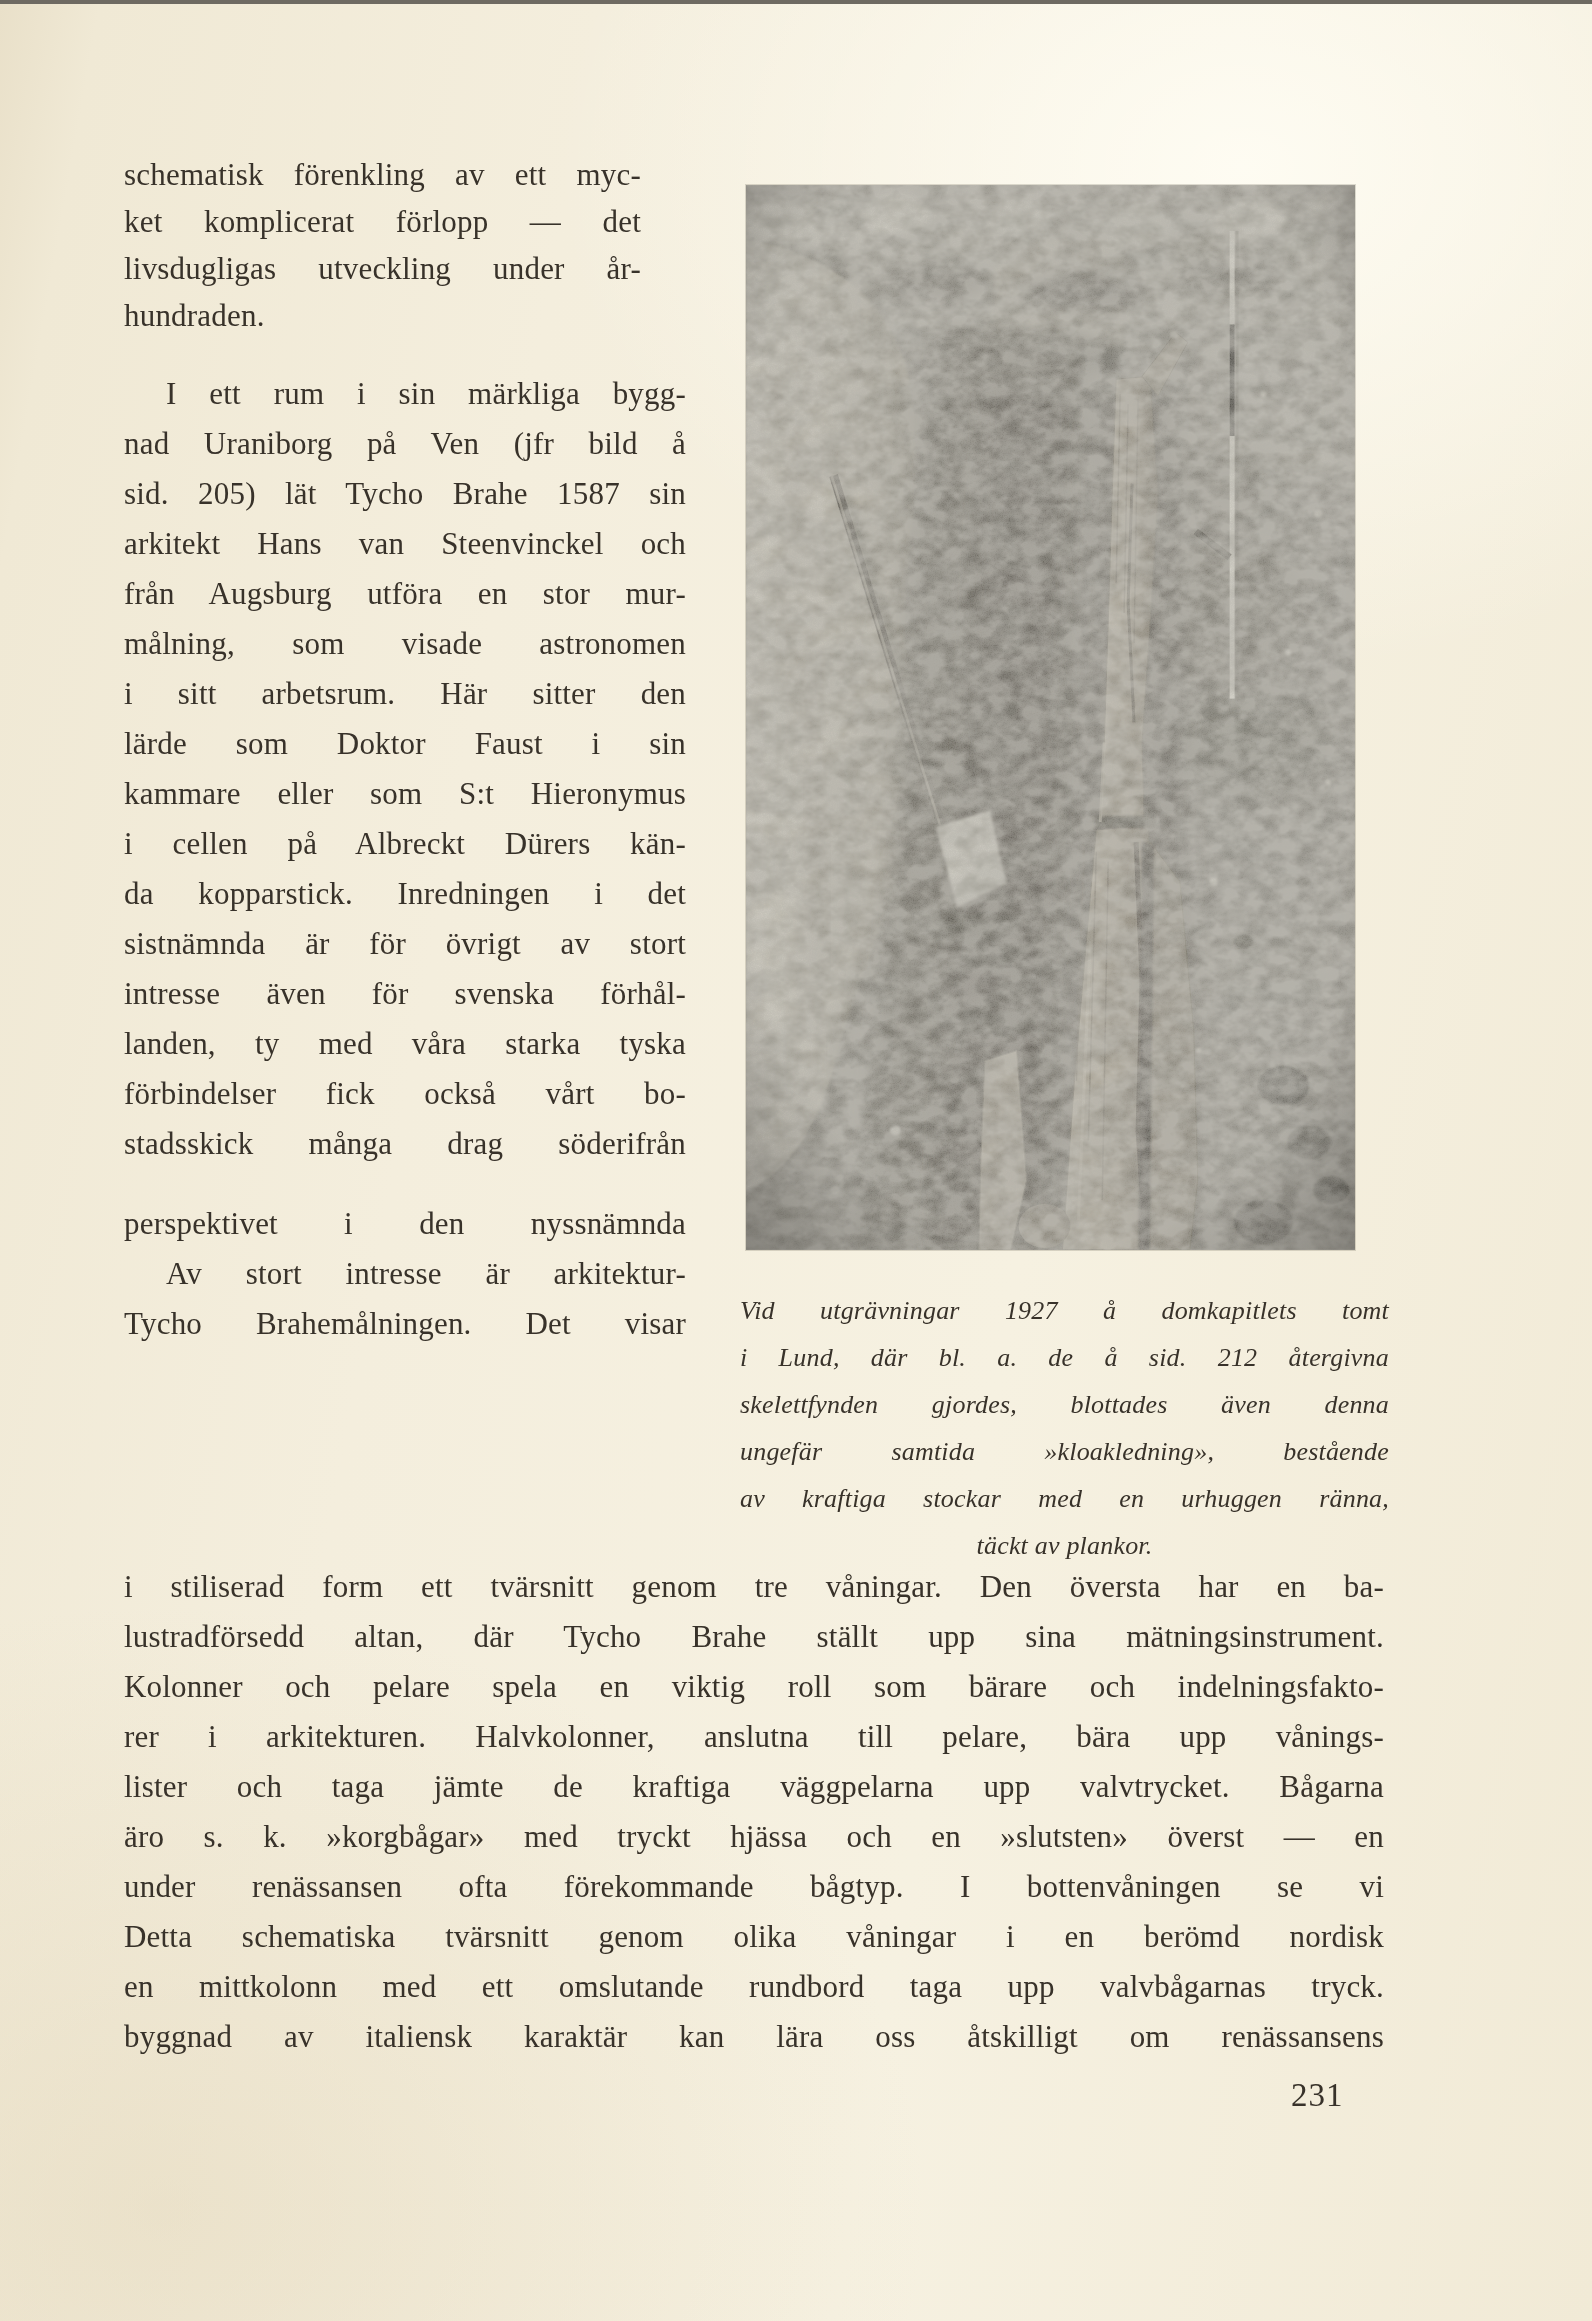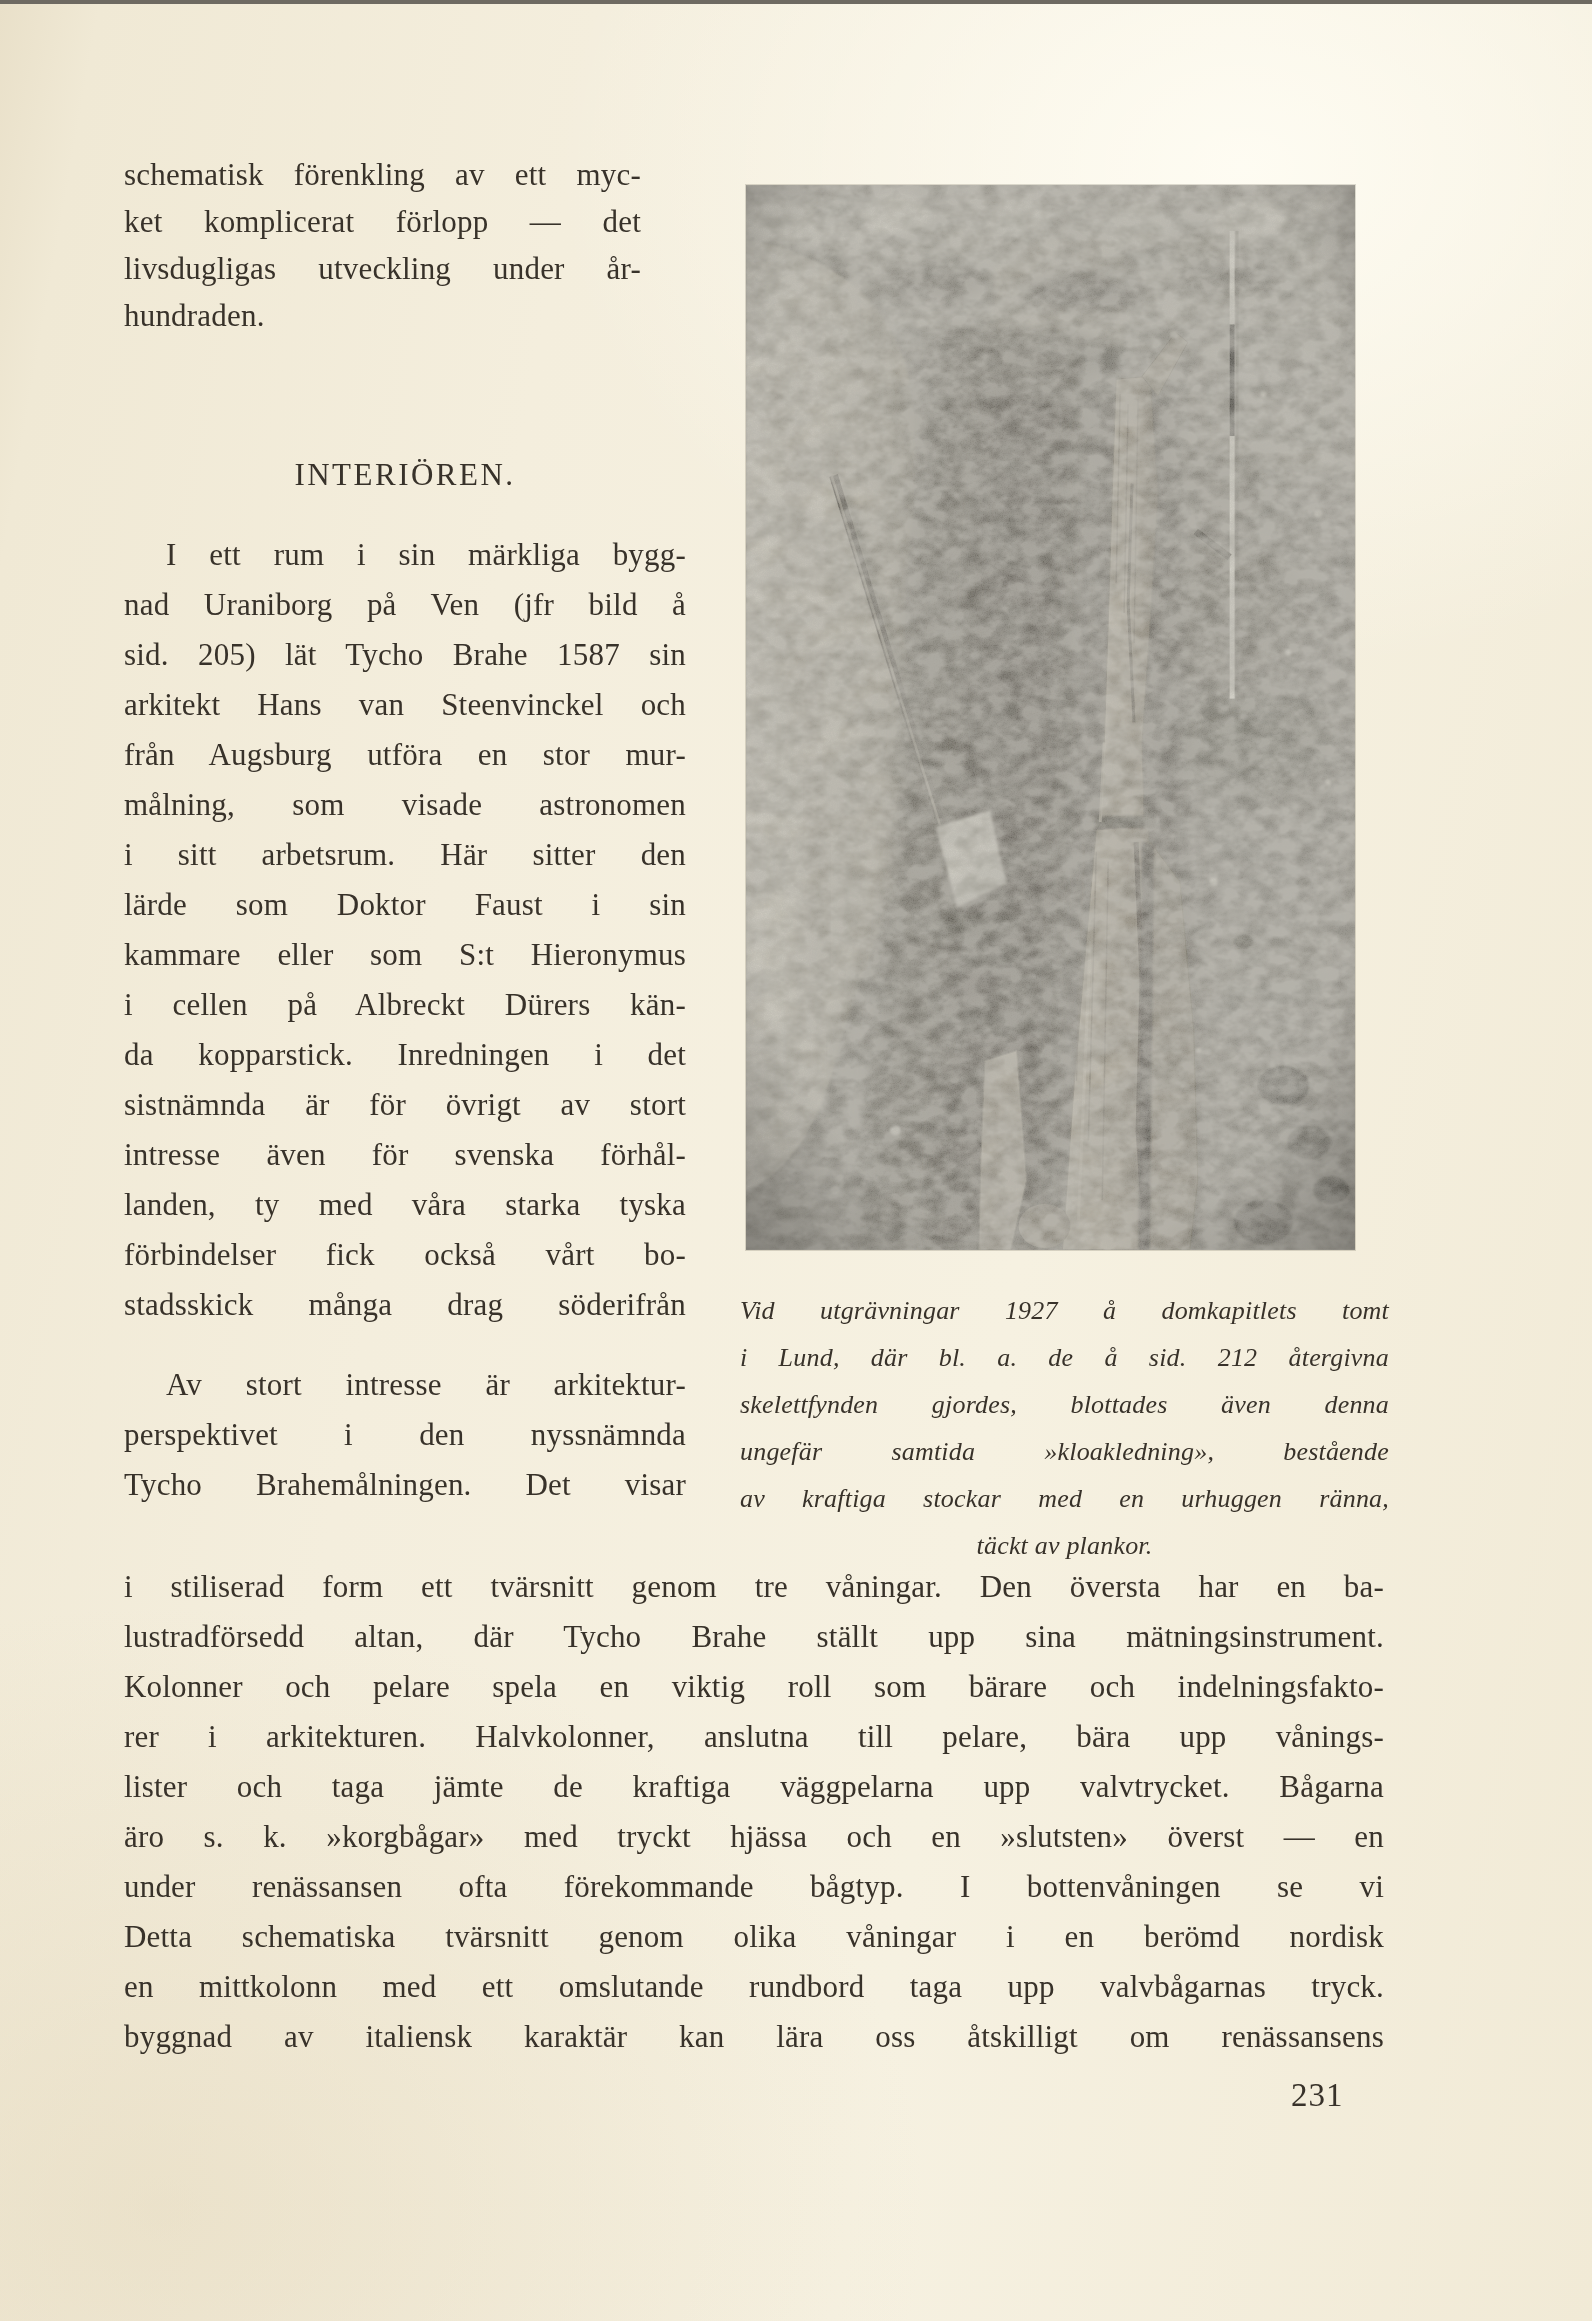--- a/index.html
+++ b/index.html
@@ -40,21 +40,20 @@
 <div class="page">
 
   <div class="col-left">
     <div class="intro">
       <div class="line j">schematisk förenkling av ett myc-</div>
       <div class="line j">ket komplicerat förlopp — det</div>
       <div class="line j">livsdugligas utveckling under år-</div>
       <div class="line l">hundraden.</div>
     </div>
 
-    <h2 class="heading">INTERIÖREN.</h2>
 
     <div class="body-block">
       <div class="line j indent">I ett rum i sin märkliga bygg-</div>
       <div class="line j">nad Uraniborg på Ven (jfr bild å</div>
       <div class="line j">sid. 205) lät Tycho Brahe 1587 sin</div>
       <div class="line j">arkitekt Hans van Steenvinckel och</div>
       <div class="line j">från Augsburg utföra en stor mur-</div>
       <div class="line j">målning, som visade astronomen</div>
       <div class="line j">i sitt arbetsrum.  Här sitter den</div>
       <div class="line j">lärde som Doktor Faust i sin</div>
@@ -62,22 +61,22 @@
       <div class="line j">i cellen på Albreckt Dürers kän-</div>
       <div class="line j">da kopparstick.  Inredningen i det</div>
       <div class="line j">sistnämnda är för övrigt av stort</div>
       <div class="line j">intresse även för svenska förhål-</div>
       <div class="line j">landen, ty med våra starka tyska</div>
       <div class="line j">förbindelser fick också vårt bo-</div>
       <div class="line j">stadsskick många drag söderifrån</div>
     </div>
 
     <div class="body-block">
+      <div class="line j">perspektivet i den nyssnämnda</div>
       <div class="line j indent">Av stort intresse är arkitektur-</div>
-      <div class="line j">perspektivet i den nyssnämnda</div>
       <div class="line j">Tycho Brahemålningen.  Det visar</div>
     </div>
   </div>
 
   <figure class="photo-figure">
     <div class="photo">
       <svg viewBox="0 0 612 1070" width="609" height="1065" xmlns="http://www.w3.org/2000/svg">
         <defs>
           <linearGradient id="gBase" x1="0" y1="0" x2="0" y2="1">
             <stop offset="0" stop-color="#98958c"></stop>

